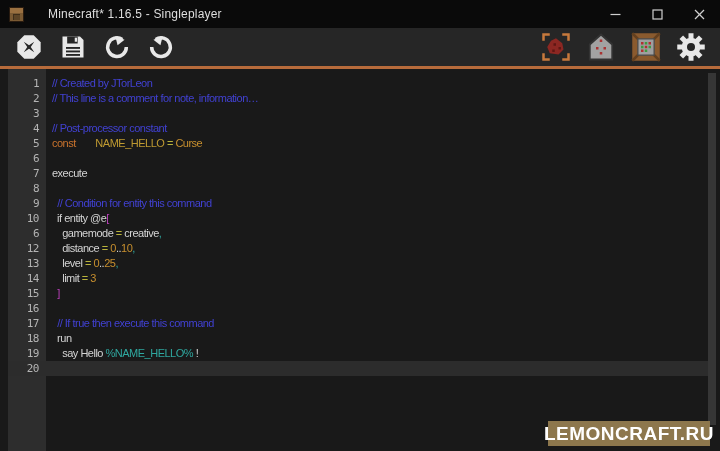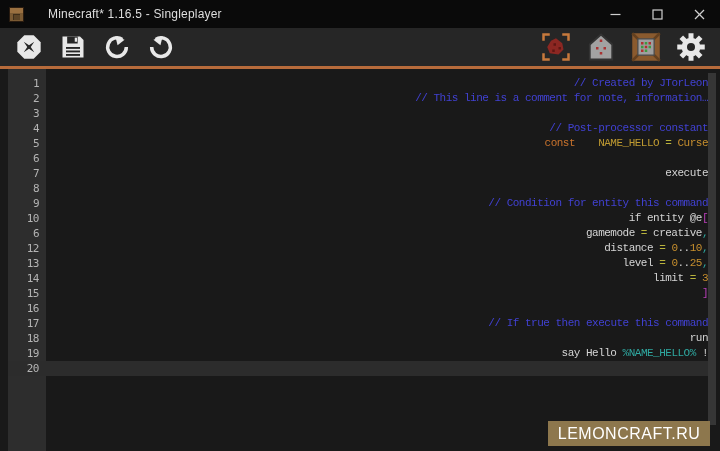--- a/index.html
+++ b/index.html
@@ -28,38 +28,38 @@
   .tb-left  { padding-left:14px; gap:14px; }
   .tb-right { margin-left:auto; padding-right:14px; gap:15px; }
   .tb-btn { width:30px; height:30px; display:flex; align-items:center; justify-content:center; }
   .orange-rule { position:absolute; top:66px; left:0; right:0; height:3px; background:#b76b3b; }
 
   
   .editor { position:absolute; top:69px; left:0; right:0; bottom:0; background:#191919; }
   .gutter-bg { position:absolute; top:0; bottom:0; left:8px; width:38px; background:#2d2d2d; z-index:0; }
   .rows { position:absolute; top:0; left:8px; right:12px; padding-top:7px; z-index:1; }
   .cl { height:15px; line-height:15px; padding-left:44px; white-space:pre;
-        font-family:Liberation Mono, monospace; font-size:11px; letter-spacing:-0.5px; color:#d4d4d4;text-align:right; }
+        font-family:Liberation Sans, sans-serif; font-size:11px; letter-spacing:-0.5px; color:#d4d4d4; }
   .cl.active { background:#2c2c2c; }
   .gutter { position:absolute; top:0; left:8px; width:38px; padding-top:7px; z-index:2; }
   .ln { height:15px; line-height:15px; text-align:right; padding-right:7px;
         font-family:"DejaVu Sans Mono", monospace; font-size:11px; letter-spacing:-0.5px; color:#b4b4b4; }
   .tk.cm { color:#4141d2; }
   .tk.kw { color:#c9732d; }
   .tk.nm { color:#bf9a31;padding-left:17px; }
   .tk.eq { color:#b9b33c; }
   .tk.vl { color:#c78f2e; }
   .tk.pn { color:#2fa8a0; }
   .tk.br { color:#bb3fbb; }
   .tk.tx { color:#d4d4d4; }
 
   .scrollbar { position:absolute; top:4px; right:4px; width:8px; height:352px; background:#363636; z-index:3; }
   .watermark { position:absolute; right:10px; bottom:5px; width:162px; height:25px; background:#8d774d;
                display:flex; align-items:center; justify-content:center; z-index:4; }
-  .watermark span { color:#fff; font-size:16px; font-weight:normal; letter-spacing:.5px;
+  .watermark span { color:#fff; font-size:19px; font-weight:bold; letter-spacing:.5px;
                     font-family:"Liberation Sans", sans-serif; }
 </style>
 </head>
 <body>
 
 <div class="window">
 
   <div class="titlebar">
     <div class="app-icon"></div>
     <div class="title-text">Minecraft* 1.16.5 - Singleplayer</div>

